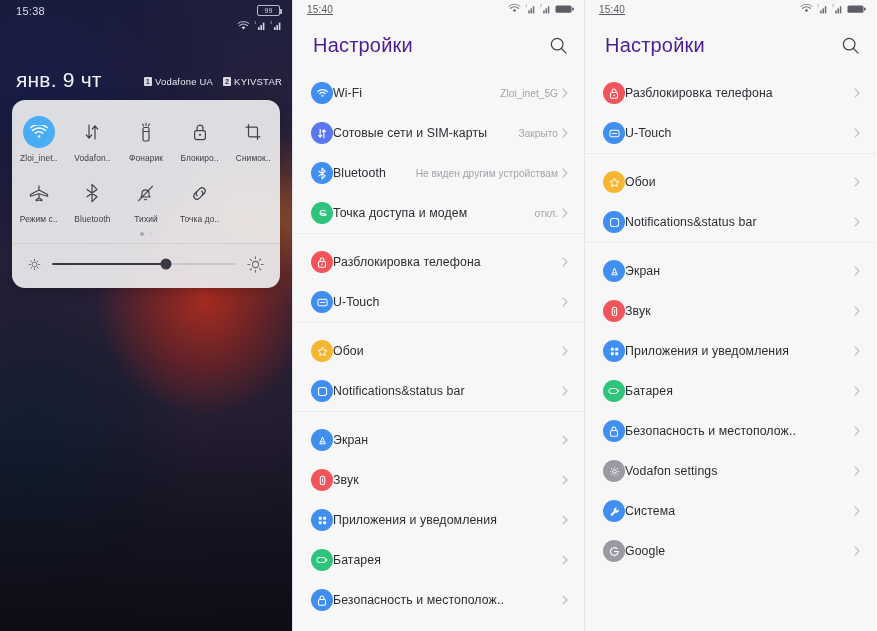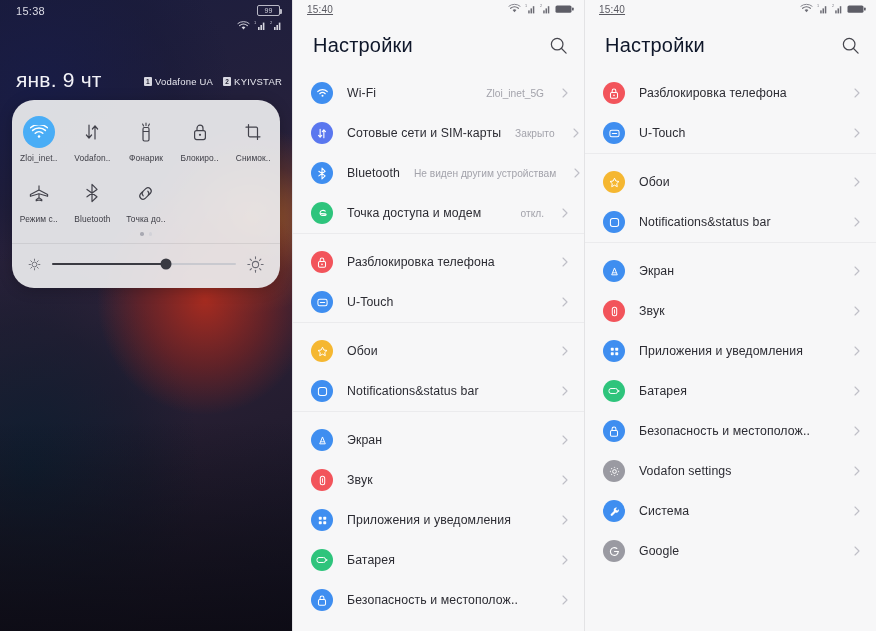--- a/index.html
+++ b/index.html
@@ -55,21 +55,21 @@
   .carrier { display:flex; align-items:center; gap:3px; }
   .sim-badge {
     width:8px; height:9px; background:#d8d8e2; color:#2a2a38;
     font-size:6.5px; line-height:9px; text-align:center; border-radius:1px; font-weight:700;
   }
   .carrier-name { font-size:9.5px; color:#e6e6ee; letter-spacing:.2px; }
 
   .qs-card {
     position:absolute; left: 12px; top: 100px; width: 268px;
     background: rgba(236,236,238,0.93);
-    border-radius: 22px; z-index:6;
+    border-radius: 13px; z-index:6;
     box-shadow: 0 2px 14px rgba(0,0,0,0.22);
     padding-top: 8px;
   }
   .tile-grid { display:grid; grid-template-columns: repeat(5, 1fr); }
   .tile { display:flex; flex-direction:column; align-items:center; padding: 8px 0 6px; }
   .tile-ic {
     width: 32px; height: 32px; display:flex; align-items:center; justify-content:center;
     border-radius:50%; margin-bottom:5px;
   }
   .tile-ic.on { background:#49adf6; }
@@ -100,30 +100,30 @@
   .statusbar-light {
     height: 22px; position:relative; color:#55555c;
   }
   .sbl-time { position:absolute; left:14px; top:4px; font-size:10px; color:#5a5a62; letter-spacing:.2px;text-decoration:underline;}
   .sbl-icons { position:absolute; right:10px; top:3px; display:flex; align-items:flex-end; gap:4px; }
 
   .set-header {
     display:flex; align-items:center; justify-content:space-between;
     padding: 12px 16px 16px 20px;
   }
-  .set-title { font-size: 20px; color:#0f172a; font-weight:400; letter-spacing:.2px; }
+  .set-title { font-size: 20px; color:#4c1d95; font-weight:400; letter-spacing:.2px; }
 
   .set-group { background:#f7f7f8; }
   .set-sep { height: 9px; background:#f7f7f8; position:relative; }
   .set-sep:before {
     content:""; position:absolute; left:0; right:0; top:0; height:1px;
     background:#ebebed;
   }
   .set-row {
-    display:flex; align-items:center; gap:14px;
+    display:flex; align-items:center; 
     padding: 0 14px 0 18px; height: 40px; position:relative;
   }
   .row-ic { width:22px; height:22px; flex:0 0 22px; border-radius:50%;
             display:flex; align-items:center; justify-content:center; }
   .row-label { font-size:12.3px; color:#2c2c33; white-space:nowrap; letter-spacing:.1px; }
   .row-value { margin-left:auto; font-size:10.2px; color:#a3a3ab; white-space:nowrap; padding-right:2px;}
   .row-chev { width:10px; flex:0 0 10px; display:flex; align-items:center; justify-content:center; }
   .row-chev.push { margin-left:auto; }
 
   svg { display:block; }
@@ -249,20 +249,30 @@
 
         <div class="tile">
           <div class="tile-ic">
             <svg width="16" height="20" viewBox="0 0 16 20">
               <path d="M8 1.4 V18.6 L13 13.8 L3 6.4 M3 13.8 L13 6.4 L8 1.4" stroke="#42424b" stroke-width="1.2" fill="none" stroke-linejoin="round" stroke-linecap="round"></path>
             </svg>
           </div>
           <div class="tile-label">Bluetooth</div>
         </div>
 
+        <div class="tile">
+          <div class="tile-ic">
+            <svg width="19" height="19" viewBox="0 0 19 19">
+              <path d="M5 13 H14 C12.6 11.6 13 11 13 8.6 A3.6 3.6 0 0 0 6 8.6 C6 11 6.4 11.6 5 13 Z" stroke="#42424b" stroke-width="1.15" fill="none" stroke-linejoin="round"></path>
+              <path d="M8.1 15 A1.6 1.6 0 0 0 10.9 15" stroke="#42424b" stroke-width="1.1" fill="none"></path>
+              <path d="M2.6 16.6 L16.4 2.4" stroke="#42424b" stroke-width="1.25" stroke-linecap="round"></path>
+            </svg>
+          </div>
+          <div class="tile-label">Тихий</div>
+        </div>
 
 
         <div class="tile">
           <div class="tile-ic">
             <svg width="19" height="19" viewBox="0 0 19 19">
               <path d="M7.2 11.8 A3.3 3.3 0 0 1 7.2 7.2 L10 4.4 A3.3 3.3 0 0 1 14.6 9 L12.6 11" stroke="#42424b" stroke-width="1.2" fill="none" stroke-linecap="round"></path>
               <path d="M11.8 7.2 A3.3 3.3 0 0 1 11.8 11.8 L9 14.6 A3.3 3.3 0 0 1 4.4 10 L6.4 8" stroke="#42424b" stroke-width="1.2" fill="none" stroke-linecap="round"></path>
             </svg>
           </div>
           <div class="tile-label">Точка до..</div>

